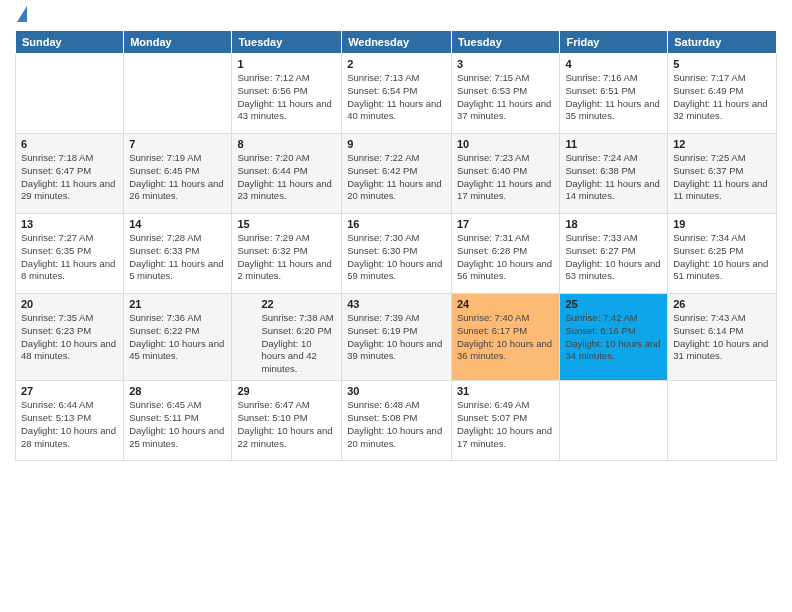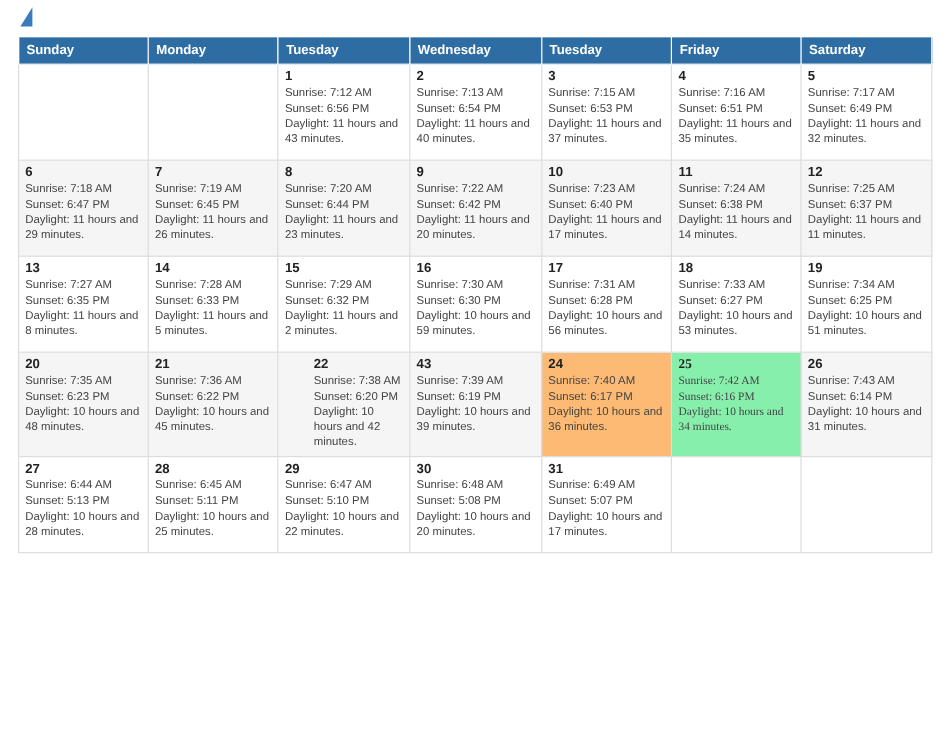--- a/index.html
+++ b/index.html
@@ -231,21 +231,21 @@
             <div class="day-info">Sunrise: 7:38 AM<br>Sunset: 6:20 PM<br>Daylight: 10 hours and 42 minutes.</div>
           </td>
           <td style="background: rgb(245, 245, 245);">
             <span class="day-num">43</span>
             <div class="day-info">Sunrise: 7:39 AM<br>Sunset: 6:19 PM<br>Daylight: 10 hours and 39 minutes.</div>
           </td>
           <td style="background: #fdba74;">
             <span class="day-num">24</span>
             <div class="day-info">Sunrise: 7:40 AM<br>Sunset: 6:17 PM<br>Daylight: 10 hours and 36 minutes.</div>
           </td>
-          <td style="background: #86efac; font-family: Liberation Serif, serif;">
+          <td style="background: #0ea5e9;">
             <span class="day-num">25</span>
             <div class="day-info">Sunrise: 7:42 AM<br>Sunset: 6:16 PM<br>Daylight: 10 hours and 34 minutes.</div>
           </td>
           <td style="background: rgb(245, 245, 245);">
             <span class="day-num">26</span>
             <div class="day-info">Sunrise: 7:43 AM<br>Sunset: 6:14 PM<br>Daylight: 10 hours and 31 minutes.</div>
           </td>
         </tr>
         <tr>
           <td>

